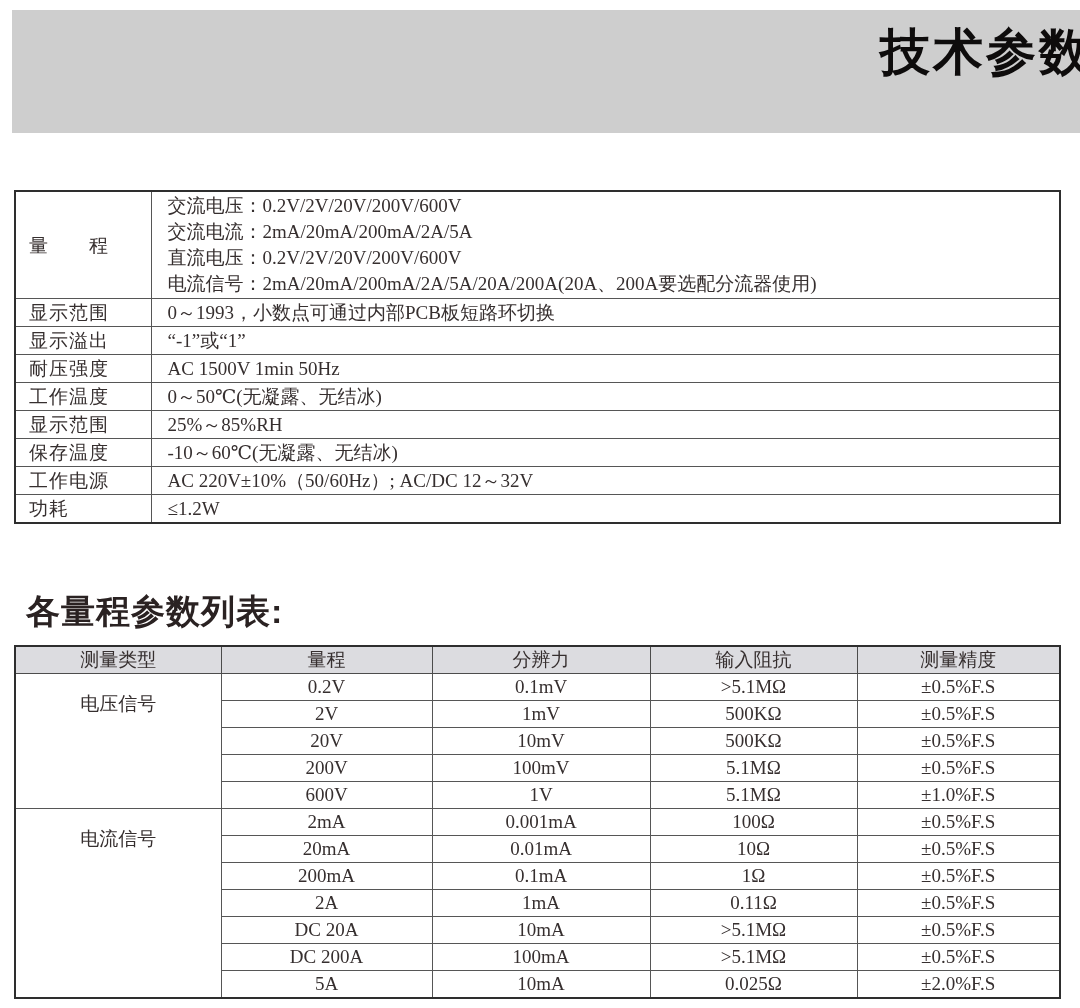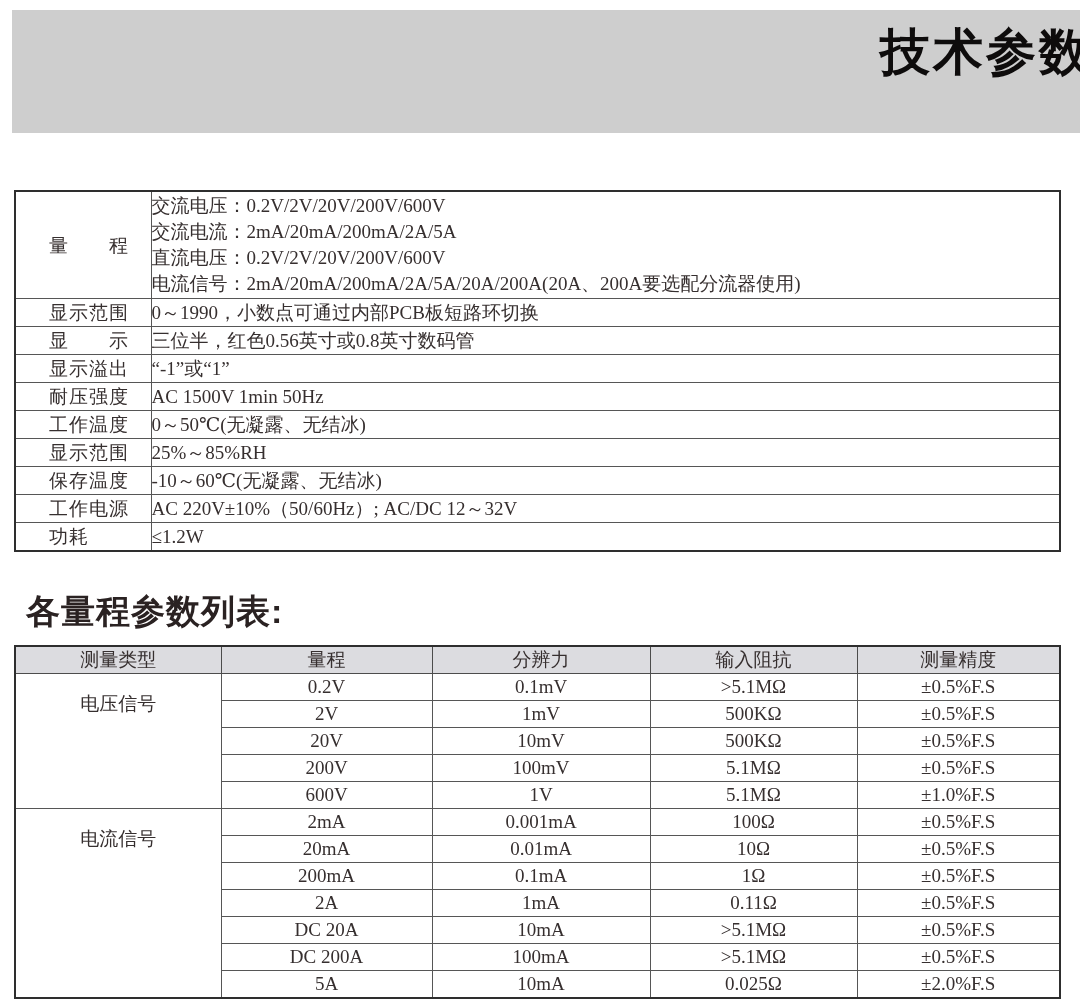--- a/index.html
+++ b/index.html
@@ -26,22 +26,22 @@
   .spec-table{
     position:absolute;left:14px;top:190px;width:1047px;
     border:2px solid #2e2e2e;
   }
   .spec-table td{
     border:1px solid #565656;
     font-size:19px;line-height:25px;height:25px;
     padding:1px 0;vertical-align:middle;color:#362f2f;
     overflow:hidden;white-space:nowrap;
   }
-  .spec-table td.spec-label{padding-left:33px;letter-spacing:1px;font-family:Liberation Serif, serif;}
-  .spec-table td.spec-value{}
+  .spec-table td.spec-label{padding-left:13px;letter-spacing:1px;font-family:Liberation Serif, serif;}
+  .spec-table td.spec-value{padding-left:16px;}
   .spec-table td.spec-value div{line-height:26px;height:26px;white-space:nowrap;}
   .section-heading{
     position:absolute;left:26px;top:589px;
     font-family:"Liberation Sans","DejaVu Sans",sans-serif;
     font-size:34px;font-weight:800;color:#2a2222;letter-spacing:1px;
   }
   .range-table{
     position:absolute;left:14px;top:645px;width:1047px;
     border:2px solid #2e2e2e;
   }
@@ -75,25 +75,21 @@
         <td class="spec-label">量　　程</td>
         <td class="spec-value">
           <div>交流电压：0.2V/2V/20V/200V/600V</div>
           <div>交流电流：2mA/20mA/200mA/2A/5A</div>
           <div>直流电压：0.2V/2V/20V/200V/600V</div>
           <div>电流信号：2mA/20mA/200mA/2A/5A/20A/200A(20A、200A要选配分流器使用)</div>
         </td>
       </tr>
       <tr>
         <td class="spec-label">显示范围</td>
-        <td class="spec-value">0～1990，小数点可通过内部PCB板短路环切换</td>
-      </tr>
-      <tr>
-        <td class="spec-label">显　　示</td>
-        <td class="spec-value">三位半，红色0.56英寸或0.8英寸数码管</td>
+        <td class="spec-value">0～1993，小数点可通过内部PCB板短路环切换</td>
       </tr>
       <tr>
         <td class="spec-label">显示溢出</td>
         <td class="spec-value">“-1”或“1”</td>
       </tr>
       <tr>
         <td class="spec-label">耐压强度</td>
         <td class="spec-value">AC 1500V 1min  50Hz</td>
       </tr>
       <tr>

